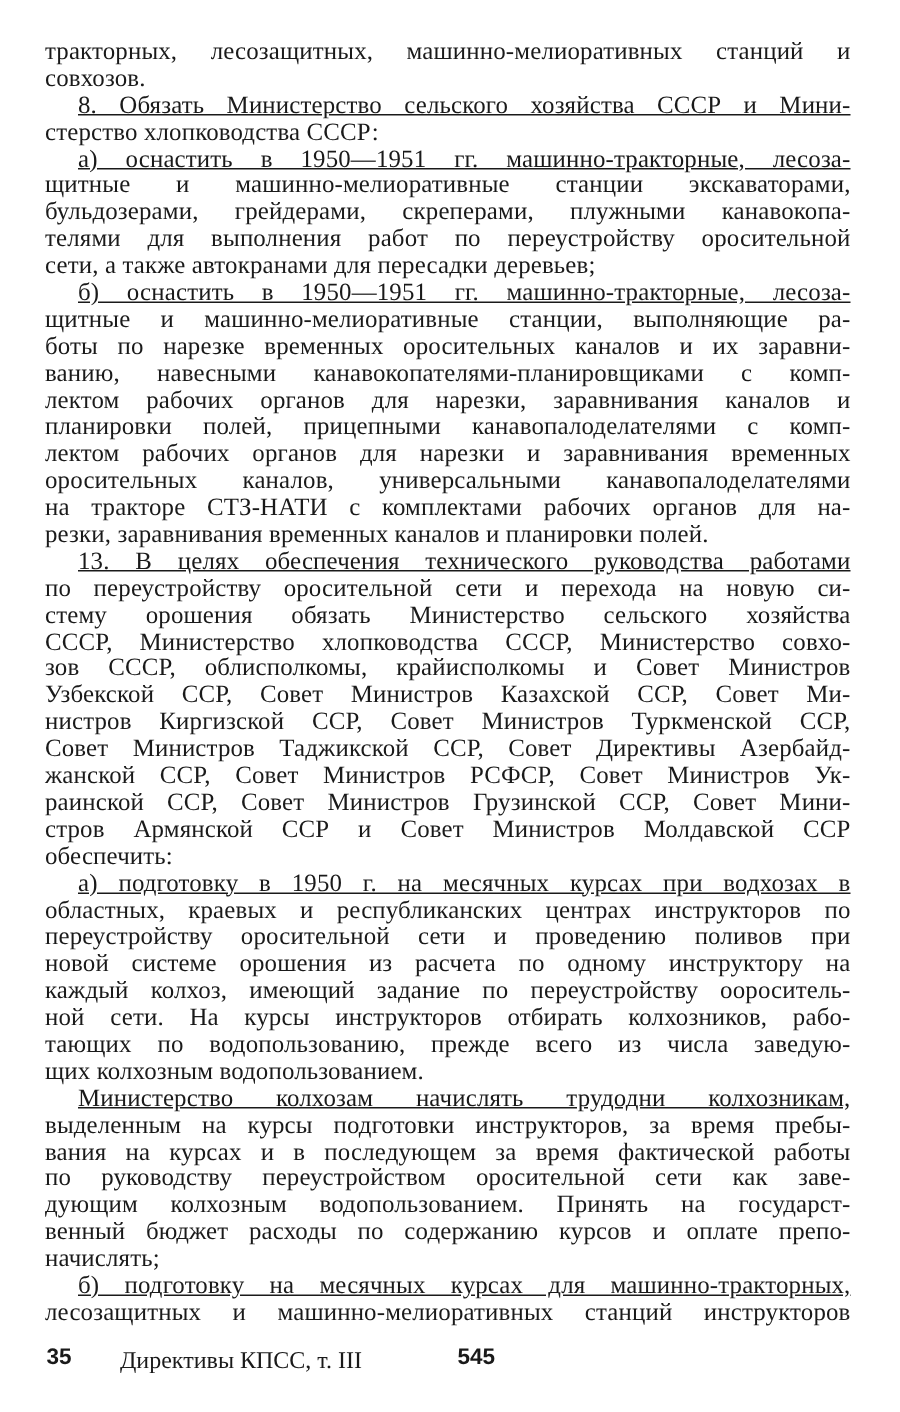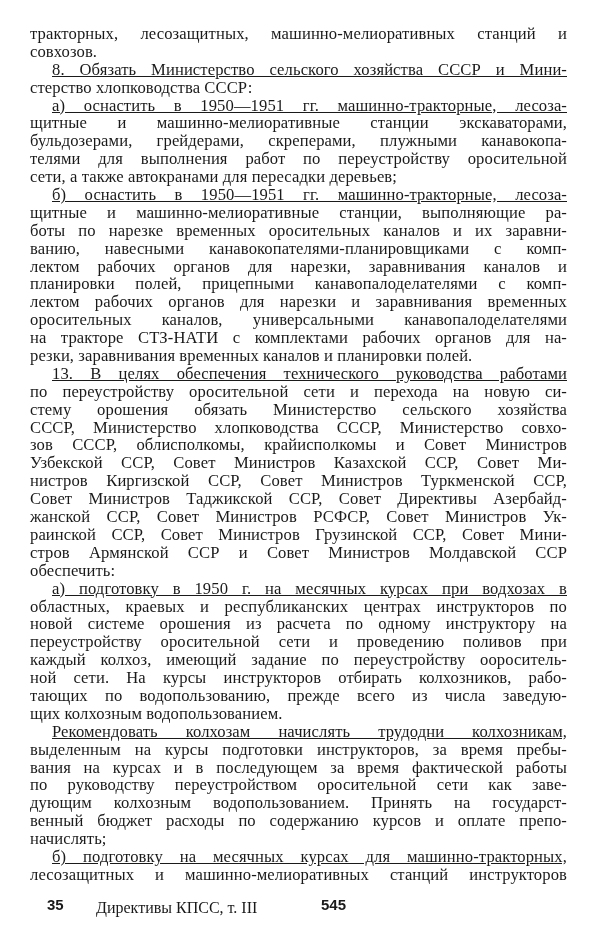--- a/index.html
+++ b/index.html
@@ -9,21 +9,21 @@
       font-family: "Liberation Serif", "DejaVu Serif", serif;
       font-size: 16.6px; line-height: 17.9px; letter-spacing: 0.1px;
     }
     .line {
       display: block; height: 17.9px; white-space: nowrap;
       text-align: justify; text-align-last: justify; overflow: visible;
     }
     .line.last { text-align-last: left; }
     .line.indent { padding-left: 22px; text-decoration: underline; }
     .footer {
-      position: absolute; top: 896px; left: 16px; width: 577px; height: 20px;
+      position: absolute; top: 896px; left: 0; width: 577px; height: 20px;
       font-family: "Liberation Sans", "DejaVu Sans", sans-serif;
     }
     .footer .sig { position: absolute; left: 31px; top: 0; font-size: 15px; font-weight: bold; }
     .footer .title { position: absolute; left: 80px; top: 3px; font-family: "Liberation Serif", serif; font-size: 16px; }
     .footer .pnum { position: absolute; left: 272px; top: 0; font-size: 15px; font-weight: bold; margin-left: 33px; }
   </style>
 </head>
 <body>
 
 <div class="page-text" id="body-text">
@@ -53,27 +53,27 @@
     <span class="line">зов СССР, облисполкомы, крайисполкомы и Совет Министров</span>
     <span class="line">Узбекской ССР, Совет Министров Казахской ССР, Совет Ми-</span>
     <span class="line">нистров Киргизской ССР, Совет Министров Туркменской ССР,</span>
     <span class="line">Совет Министров Таджикской ССР, Совет Директивы Азербайд-</span>
     <span class="line">жанской ССР, Совет Министров РСФСР, Совет Министров Ук-</span>
     <span class="line">раинской ССР, Совет Министров Грузинской ССР, Совет Мини-</span>
     <span class="line">стров Армянской ССР и Совет Министров Молдавской ССР</span>
     <span class="line last">обеспечить:</span>
     <span class="line indent">а) подготовку в 1950 г. на месячных курсах при водхозах в</span>
     <span class="line">областных, краевых и республиканских центрах инструкторов по</span>
+    <span class="line">переустройству оросительной сети и проведению поливов при</span>
     <span class="line">новой системе орошения из расчета по одному инструктору на</span>
-    <span class="line">переустройству оросительной сети и проведению поливов при</span>
     <span class="line">каждый колхоз, имеющий задание по переустройству оороситель-</span>
     <span class="line">ной сети. На курсы инструкторов отбирать колхозников, рабо-</span>
     <span class="line">тающих по водопользованию, прежде всего из числа заведую-</span>
     <span class="line last">щих колхозным водопользованием.</span>
-    <span class="line indent">Рекомендовать колхозам начислять трудодни колхозникам,</span>
+    <span class="line indent">Министерство колхозам начислять трудодни колхозникам,</span>
     <span class="line">выделенным на курсы подготовки инструкторов, за время пребы-</span>
     <span class="line">вания на курсах и в последующем за время фактической работы</span>
     <span class="line">по руководству переустройством оросительной сети как заве-</span>
     <span class="line">дующим колхозным водопользованием. Принять на государст-</span>
     <span class="line">венный бюджет расходы по содержанию курсов и оплате препо-</span>
     <span class="line last">начислять;</span>
     <span class="line indent">б) подготовку на месячных курсах для машинно-тракторных,</span>
     <span class="line">лесозащитных и машинно-мелиоративных станций инструкторов</span>
   </div>
 

